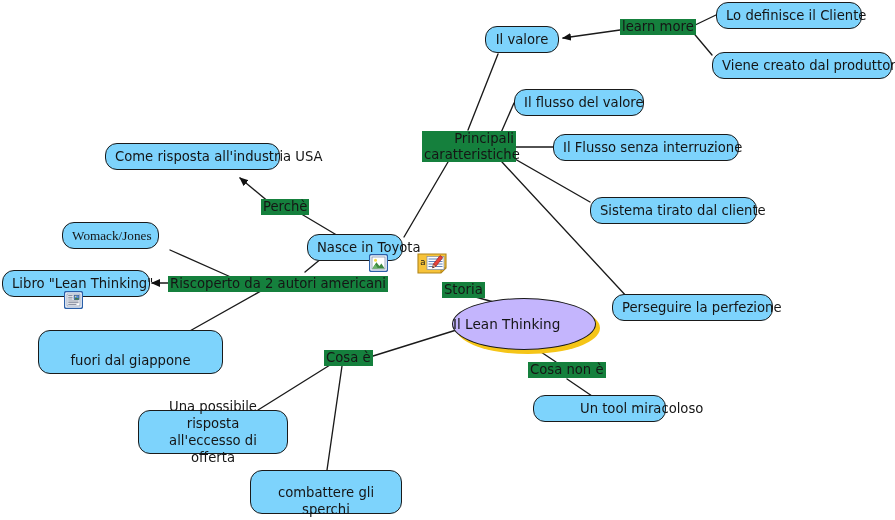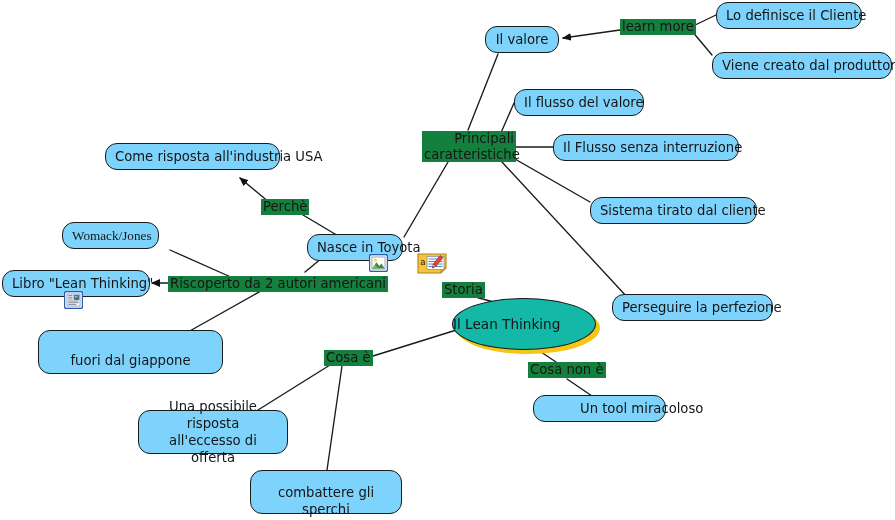--- a/index.html
+++ b/index.html
@@ -48,21 +48,21 @@
     line-height: 17px;
   }
   .node-label {
     display: block;
     width: 100%;
   }
   
   .root-node {
     position: absolute;
     box-sizing: border-box;
-    background: #14b8a6;
+    background: #c4b5fd;
     border: 1.6px solid #1a1a1a;
     border-radius: 50%;
     color: #151515;
     font-size: 13.6px;
     display: flex;
     align-items: center;
     justify-content: center;
     z-index: 3;
     white-space: nowrap;
   }

